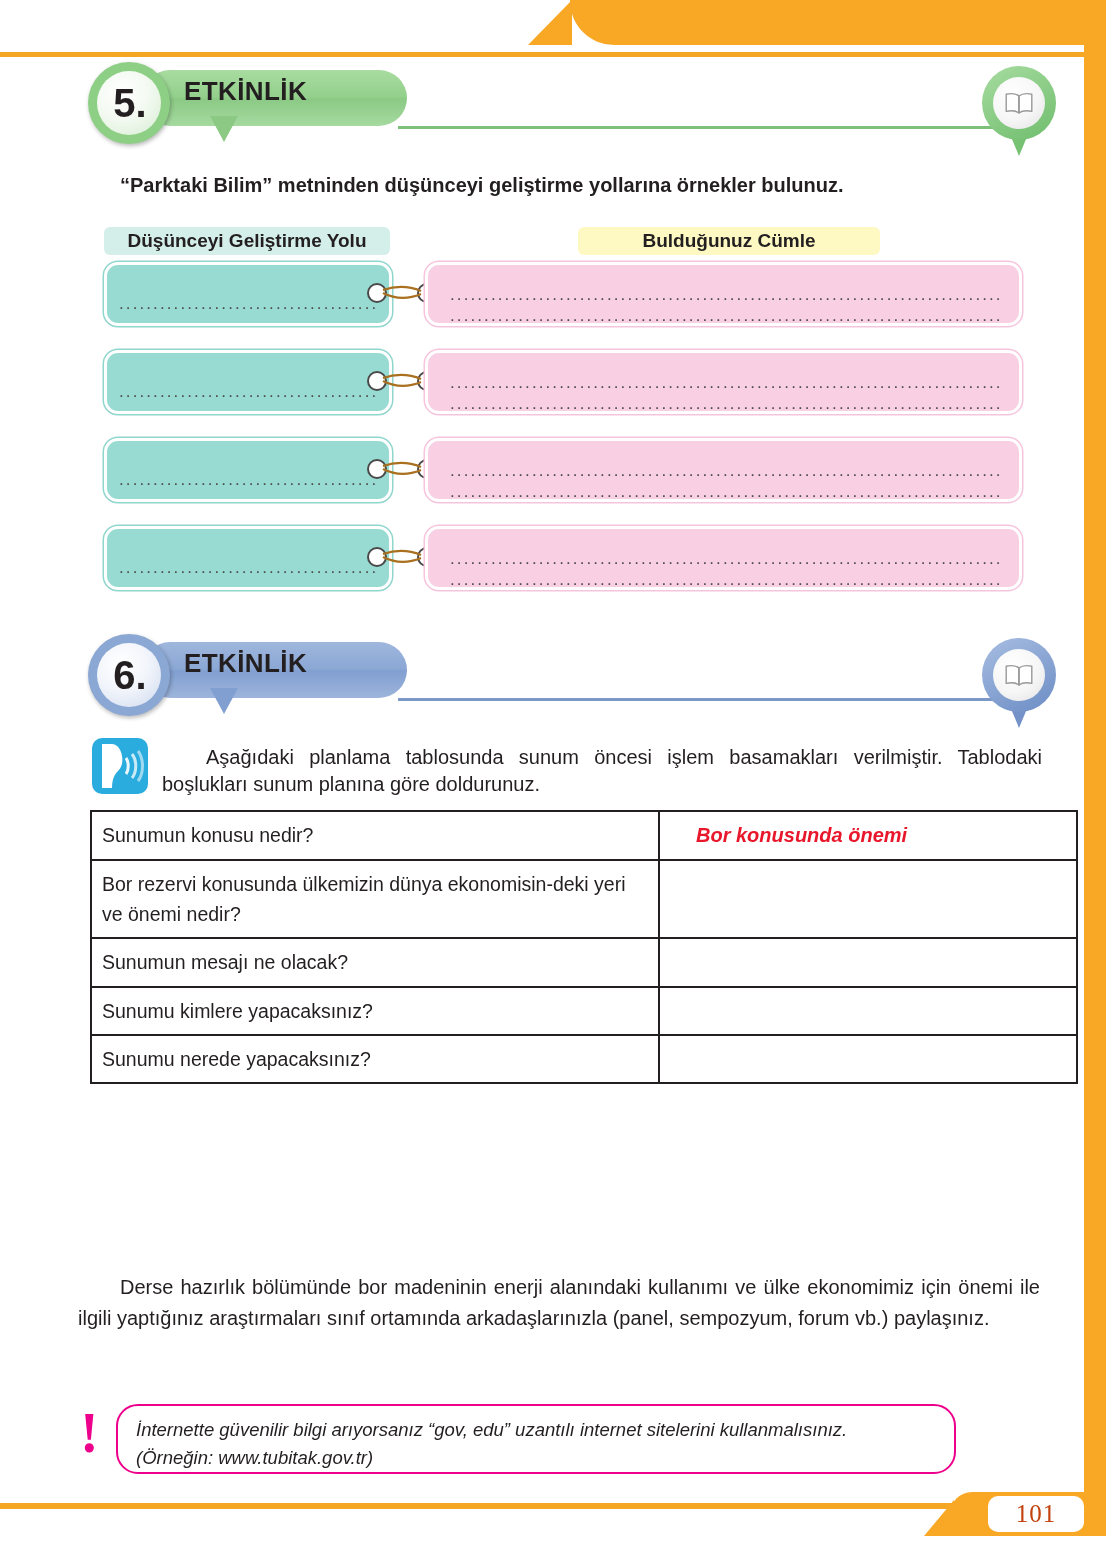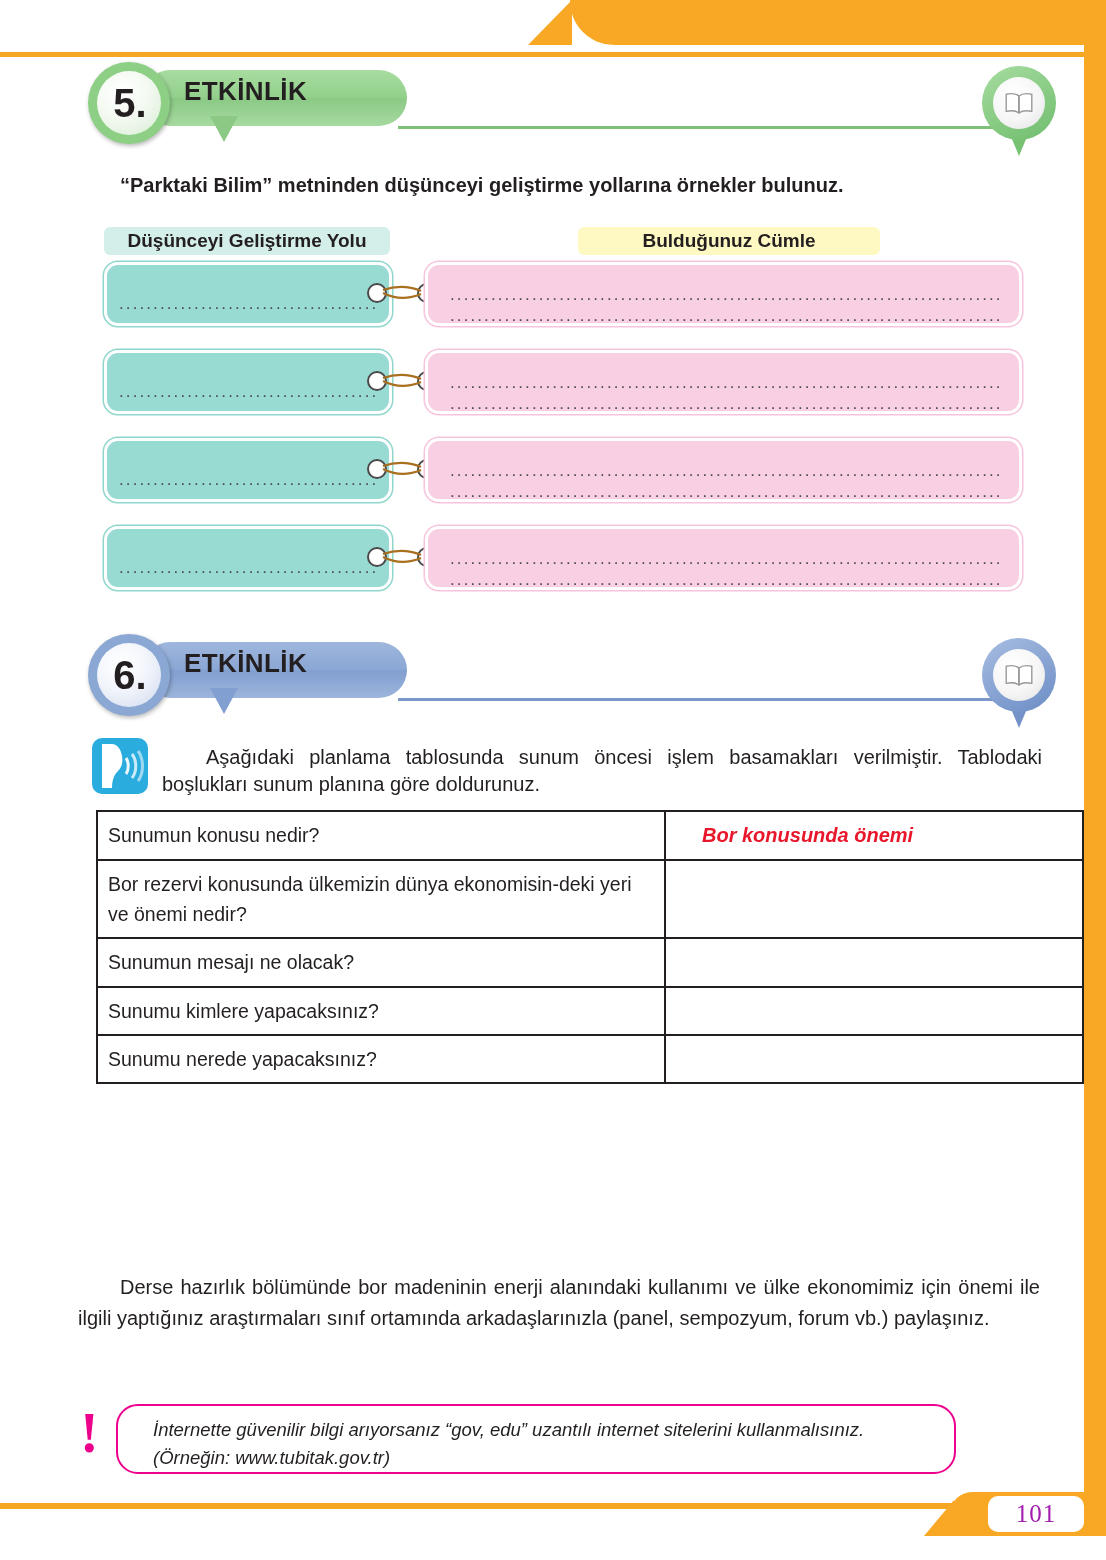--- a/index.html
+++ b/index.html
@@ -74,21 +74,21 @@
   }
   .page-number-pill{
     position:absolute;
     top:1496px; left:988px;
     width:96px; height:36px;
     background:#ffffff;
     border-radius:10px;
     display:flex; align-items:center; justify-content:center;
     font-family:"Liberation Serif", serif;
     font-size:25px;
-    color:#a21caf;
+    color:#c2410c;
     letter-spacing:1px;
   }
 
   
   .activity-header{
     position:absolute;
     left:88px;
     width:940px;
     height:92px;
   }
@@ -317,21 +317,21 @@
     color:#ec008c;
     line-height:1;
     font-family:"Liberation Serif", serif;
   }
   .note-box{
     position:absolute;
     box-sizing:border-box;
     border:2.5px solid #ec008c;
     border-radius:22px;
     background:#ffffff;
-    padding:10px 35px;
+    padding:10px 18px;
   }
   .note-line{
     font-size:18.5px;
     font-style:italic;
     color:#231f20;
     line-height:1.52;
   }
 </style>
 </head>
 <body>
@@ -474,21 +474,21 @@
     <svg width="56" height="56" viewBox="0 0 56 56" aria-hidden="true">
       <path d="M10 6 L10 50 L20 50 C20 42 22 37 26 33 C30 29 31 24 30 18 C29 11 25 6 20 6 Z" fill="#ffffff"></path>
       <path d="M34 20 C37 24 37 32 34 36" stroke="#ffffff" stroke-width="3" fill="none" opacity=".9"></path>
       <path d="M40 16 C45 22 45 34 40 40" stroke="#ffffff" stroke-width="3" fill="none" opacity=".75"></path>
       <path d="M46 13 C52 21 52 35 46 43" stroke="#ffffff" stroke-width="3" fill="none" opacity=".55"></path>
     </svg>
   </div>
 
   <div class="intro-text" style="left:162px; top:744px; width:880px; text-indent:44px; text-align:justify;">Aşağıdaki planlama tablosunda sunum öncesi işlem basamakları verilmiştir. Tablodaki boşlukları sunum planına göre doldurunuz.</div>
 
-  <table class="plan-table" style="left:96px; top:810px; width:948px;">
+  <table class="plan-table" style="left:90px; top:810px; width:948px;">
     <tbody>
       <tr>
         <td class="q">Sunumun konusu nedir?</td>
         <td class="a">
           <span class="answer-red">Bor konusunda önemi</span>
         </td>
       </tr>
       <tr>
         <td class="q">Bor rezervi konusunda ülkemizin dünya ekonomisin-deki yeri ve önemi nedir?</td>
         <td class="a"></td>

